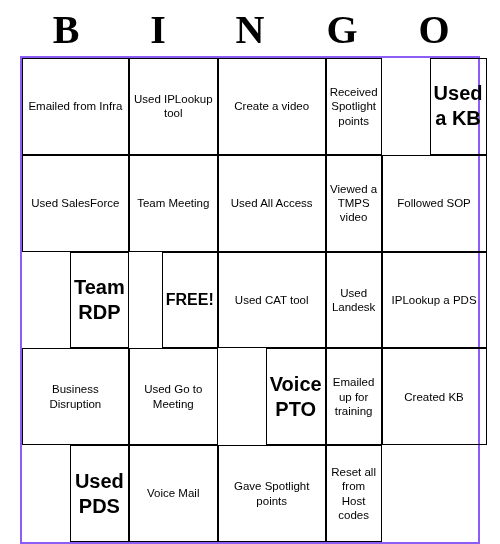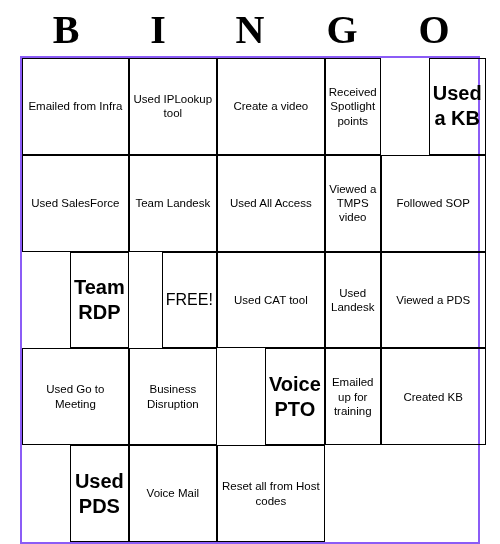--- a/index.html
+++ b/index.html
@@ -49,21 +49,21 @@
       font-size: 11.5px;
       line-height: 1.25;
     }
     .bingo-cell.large-text {
       font-size: 20px;
       font-weight: bold;
       margin-left: 48px;
     }
     .bingo-cell.free {
       font-size: 16px;
-      font-weight: normal;
+      font-weight: bold;
       margin-left: 33px;
     }
   </style>
 </head>
 <body>
 
 <div class="bingo-header">
   <div class="bingo-letter">B</div>
   <div class="bingo-letter">I</div>
   <div class="bingo-letter">N</div>
@@ -71,30 +71,31 @@
   <div class="bingo-letter">O</div>
 </div>
 
 <div class="bingo-grid" id="bingo-grid">
 <div class="bingo-cell">Emailed from Infra</div>
     <div class="bingo-cell">Used IPLookup tool</div>
     <div class="bingo-cell">Create a video</div>
     <div class="bingo-cell">Received Spotlight points</div>
     <div class="bingo-cell large-text">Used a KB</div>
     <div class="bingo-cell">Used SalesForce</div>
-    <div class="bingo-cell">Team Landesk</div>
+    <div class="bingo-cell">Team Meeting</div>
     <div class="bingo-cell">Used All Access</div>
     <div class="bingo-cell">Viewed a TMPS video</div>
     <div class="bingo-cell">Followed SOP</div>
     <div class="bingo-cell large-text">Team RDP</div>
     <div class="bingo-cell free">FREE!</div>
     <div class="bingo-cell">Used CAT tool</div>
     <div class="bingo-cell">Used Landesk</div>
-    <div class="bingo-cell">Viewed a PDS</div>
+    <div class="bingo-cell">IPLookup a PDS</div>
+    <div class="bingo-cell">Business Disruption</div>
     <div class="bingo-cell">Used Go to Meeting</div>
-    <div class="bingo-cell">Business Disruption</div>
     <div class="bingo-cell large-text">Voice PTO</div>
     <div class="bingo-cell">Emailed up for training</div>
     <div class="bingo-cell">Created KB</div>
     <div class="bingo-cell large-text">Used PDS</div>
     <div class="bingo-cell">Voice Mail</div>
+    <div class="bingo-cell">Gave Spotlight points</div>
     <div class="bingo-cell">Reset all from Host codes</div>
   </div>
 
 </body></html>

